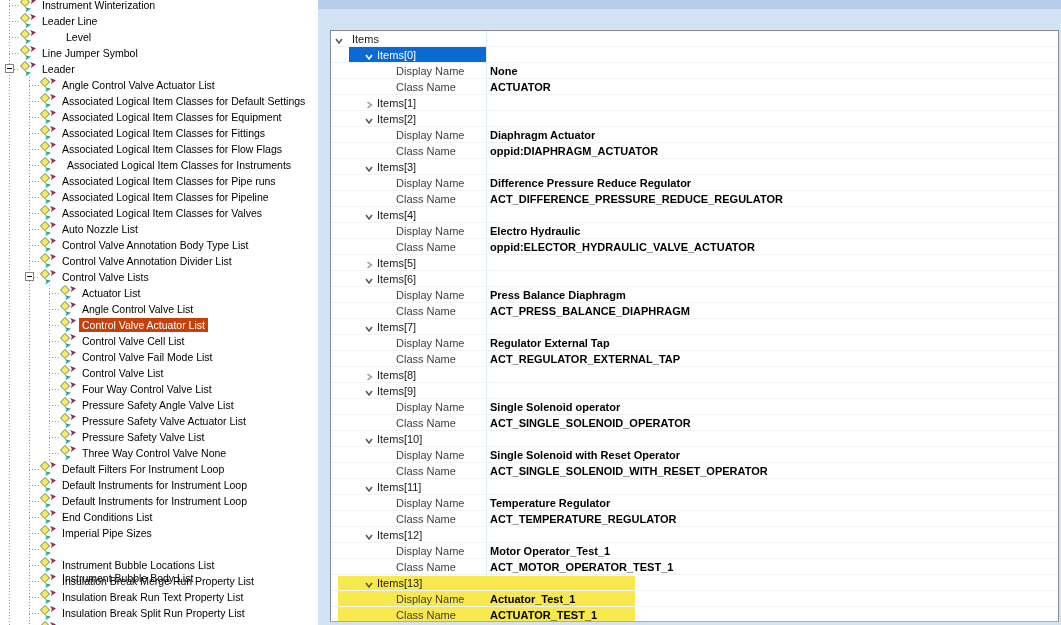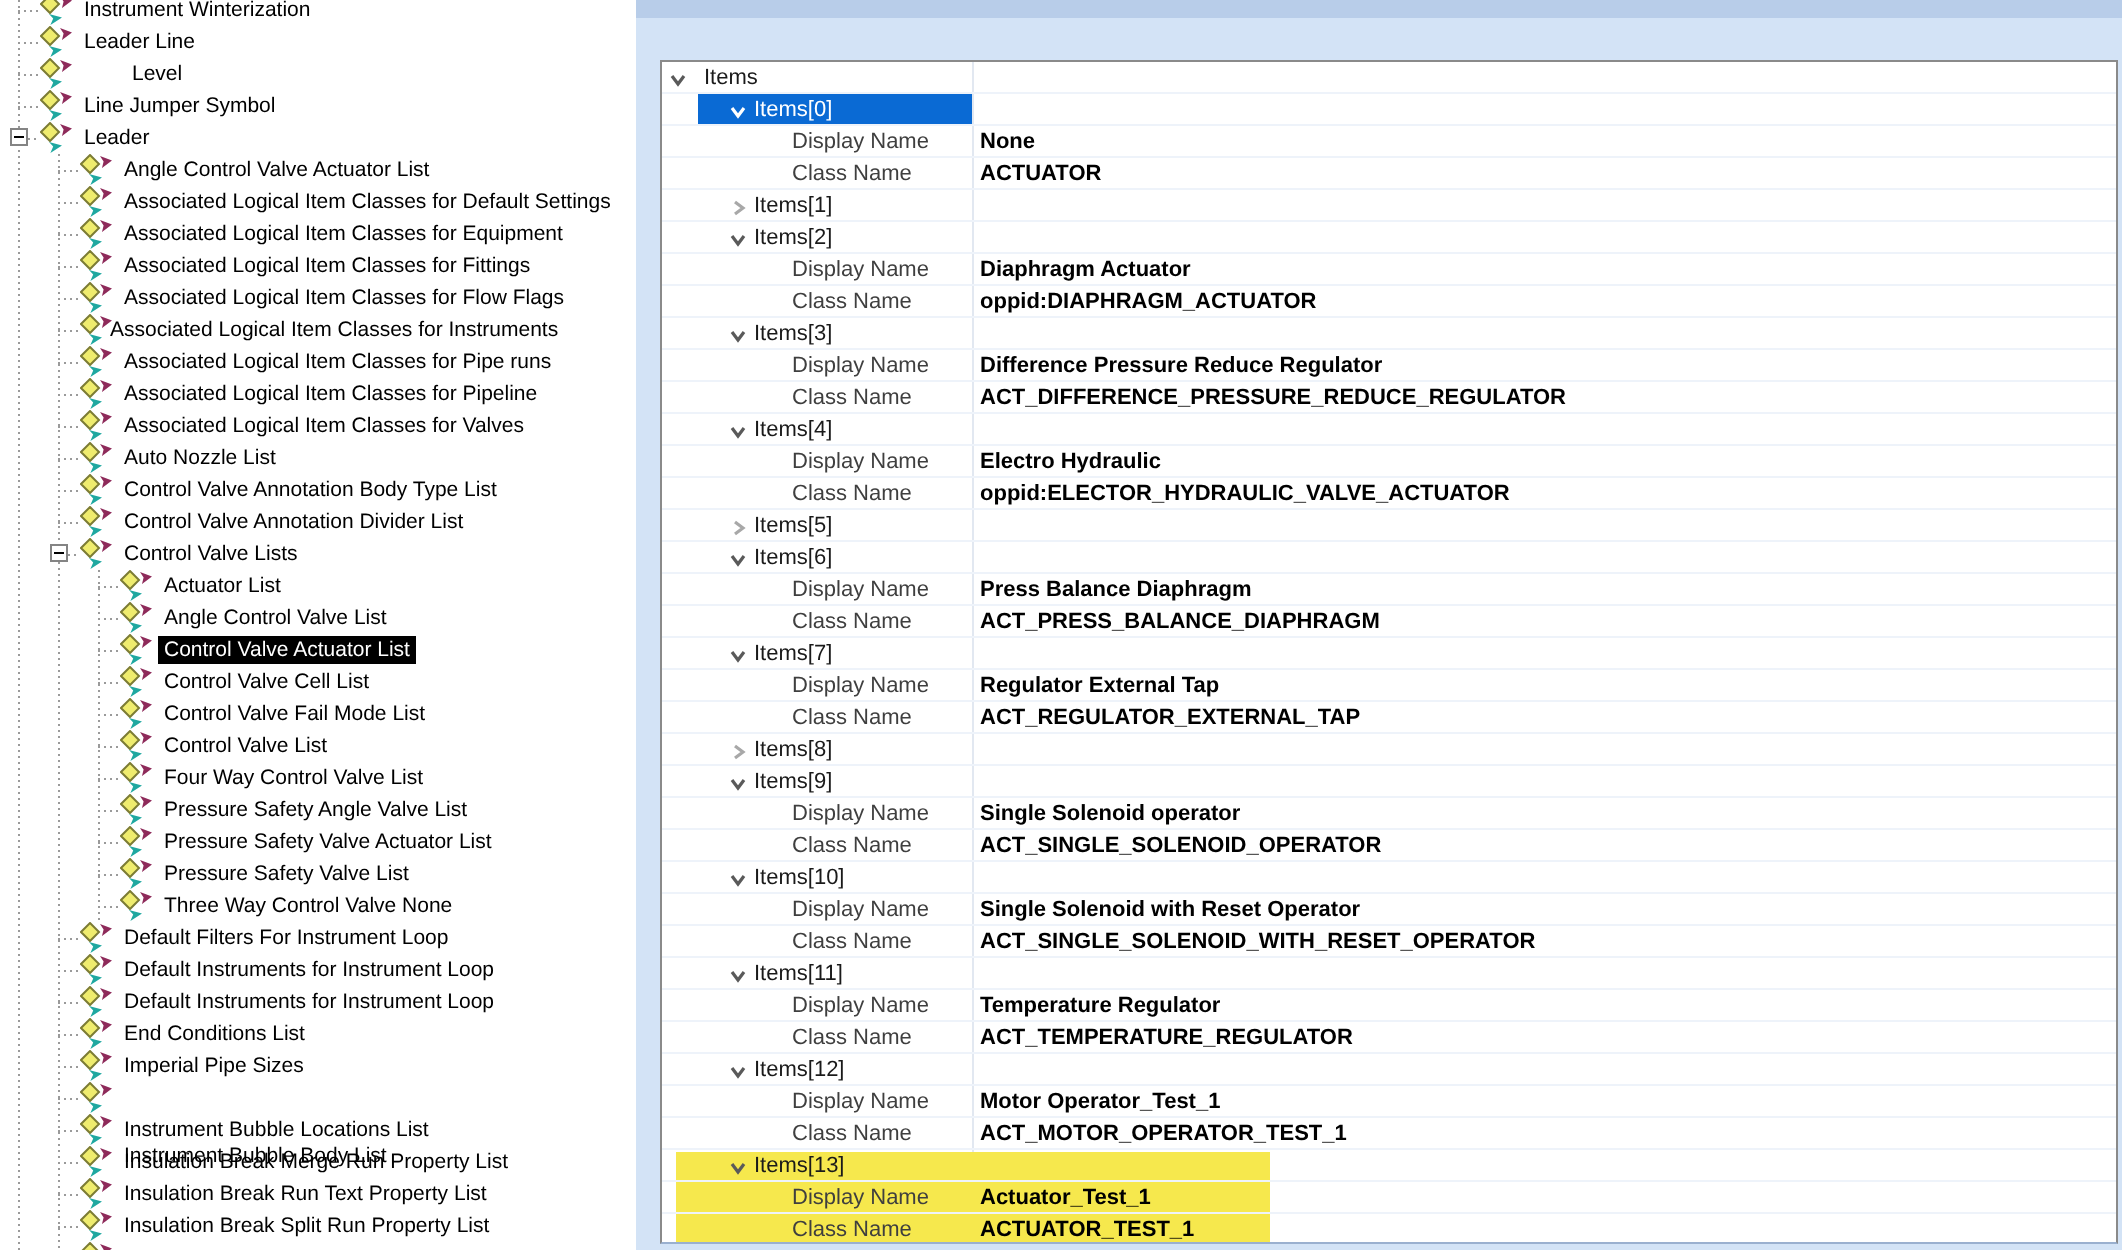--- a/index.html
+++ b/index.html
@@ -20,21 +20,21 @@
   .trow .stub{position:absolute;top:8px;height:1px;background-image:repeating-linear-gradient(to right,#9a9a9a 0 1px,transparent 1px 3px);}
   .trow .expander{
     position:absolute;top:3px;width:9px;height:9px;box-sizing:border-box;
     background:#fff;border:1px solid #848484;
   }
   .trow .expander::before{
     content:"";position:absolute;left:1px;top:3px;width:5px;height:1px;background:#000;
   }
   .trow .ticon{position:absolute;top:0px;width:17px;height:16px;}
   .trow .tlabel{position:absolute;top:1px;height:14px;line-height:14px;padding:0 3px;}
-  .trow.sel .tlabel{background:#000000;color:#fff;}
+  .trow.sel .tlabel{background:#c2410c;color:#fff;}
   
   #rpanel{
     position:absolute;left:318px;top:0;width:743px;height:625px;
     background:#d3e3f6;
   }
   #rpanel .topstrip{position:absolute;left:0;top:0;width:743px;height:9px;background:#b8cde9;}
   #rpanel .hdrband{
     position:absolute;left:0;top:9px;width:743px;height:21px;
     display:flex;align-items:center;
   }
@@ -156,21 +156,21 @@
           </svg></span>
         <span class="tlabel" style="left: 59px;">Associated Logical Item Classes for Flow Flags</span>
       </div>
       <div class="trow">
         <span class="stub" style="left: 29px; width: 11px;"></span>
         <span class="ticon" style="left: 40px;"><svg width="17" height="16" viewBox="0 0 17 16">
             <polygon points="5,0.5 9.5,5 5,9.5 0.5,5" fill="#efec6e" stroke="#7c7c34" stroke-width="1"></polygon>
             <path d="M10 1 L16 3.2 L11 7 L11.8 3.8 Z" fill="#8e2a5a"></path>
             <path d="M4.5 10 L11 11.8 L5.2 15.5 L6.6 12.2 Z" fill="#1fa8a0"></path>
           </svg></span>
-        <span class="tlabel" style="left: 52px;">Associated Logical Item Classes for Instruments</span>
+        <span class="tlabel" style="left: 64px;">Associated Logical Item Classes for Instruments</span>
       </div>
       <div class="trow">
         <span class="stub" style="left: 29px; width: 11px;"></span>
         <span class="ticon" style="left: 40px;"><svg width="17" height="16" viewBox="0 0 17 16">
             <polygon points="5,0.5 9.5,5 5,9.5 0.5,5" fill="#efec6e" stroke="#7c7c34" stroke-width="1"></polygon>
             <path d="M10 1 L16 3.2 L11 7 L11.8 3.8 Z" fill="#8e2a5a"></path>
             <path d="M4.5 10 L11 11.8 L5.2 15.5 L6.6 12.2 Z" fill="#1fa8a0"></path>
           </svg></span>
         <span class="tlabel" style="left: 59px;">Associated Logical Item Classes for Pipe runs</span>
       </div>

